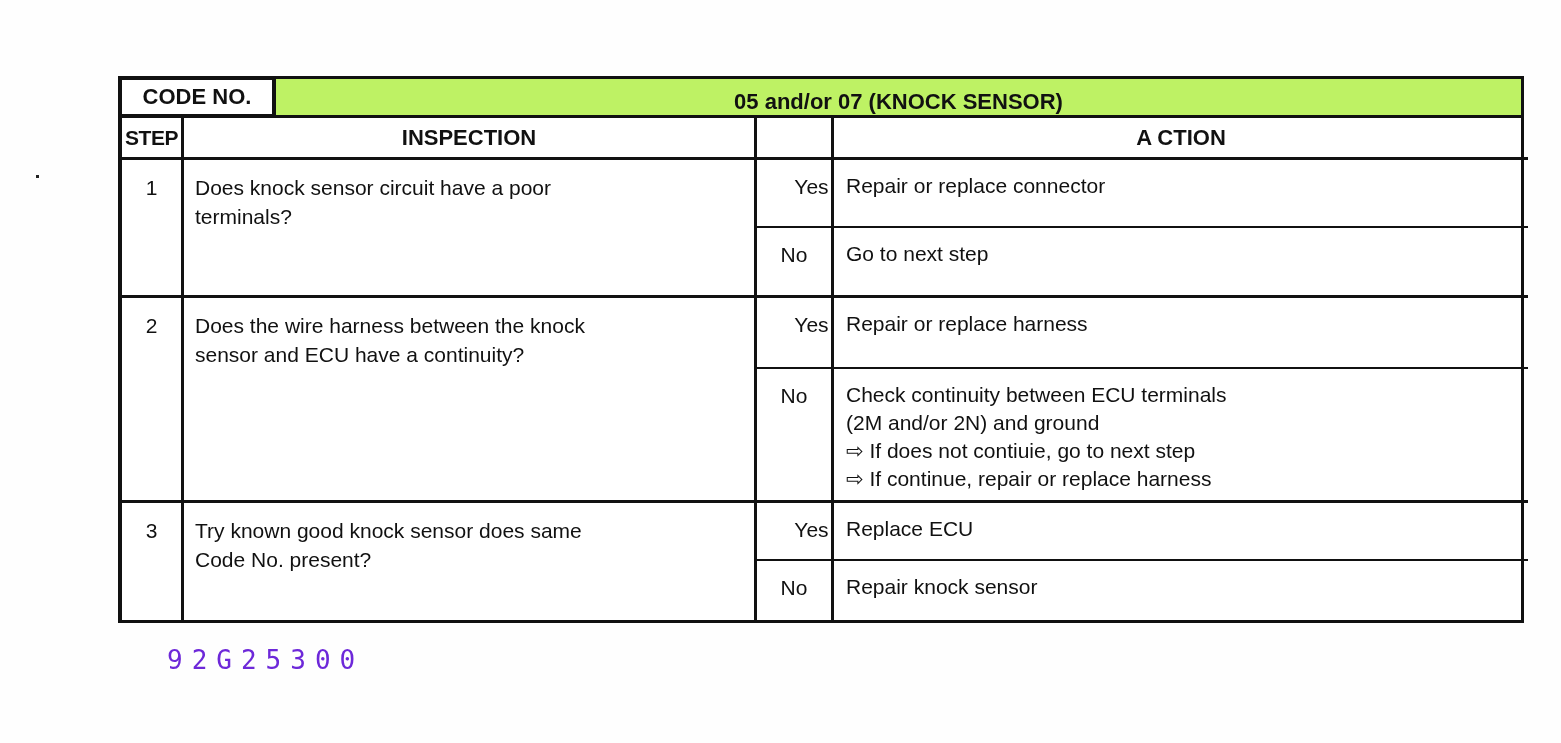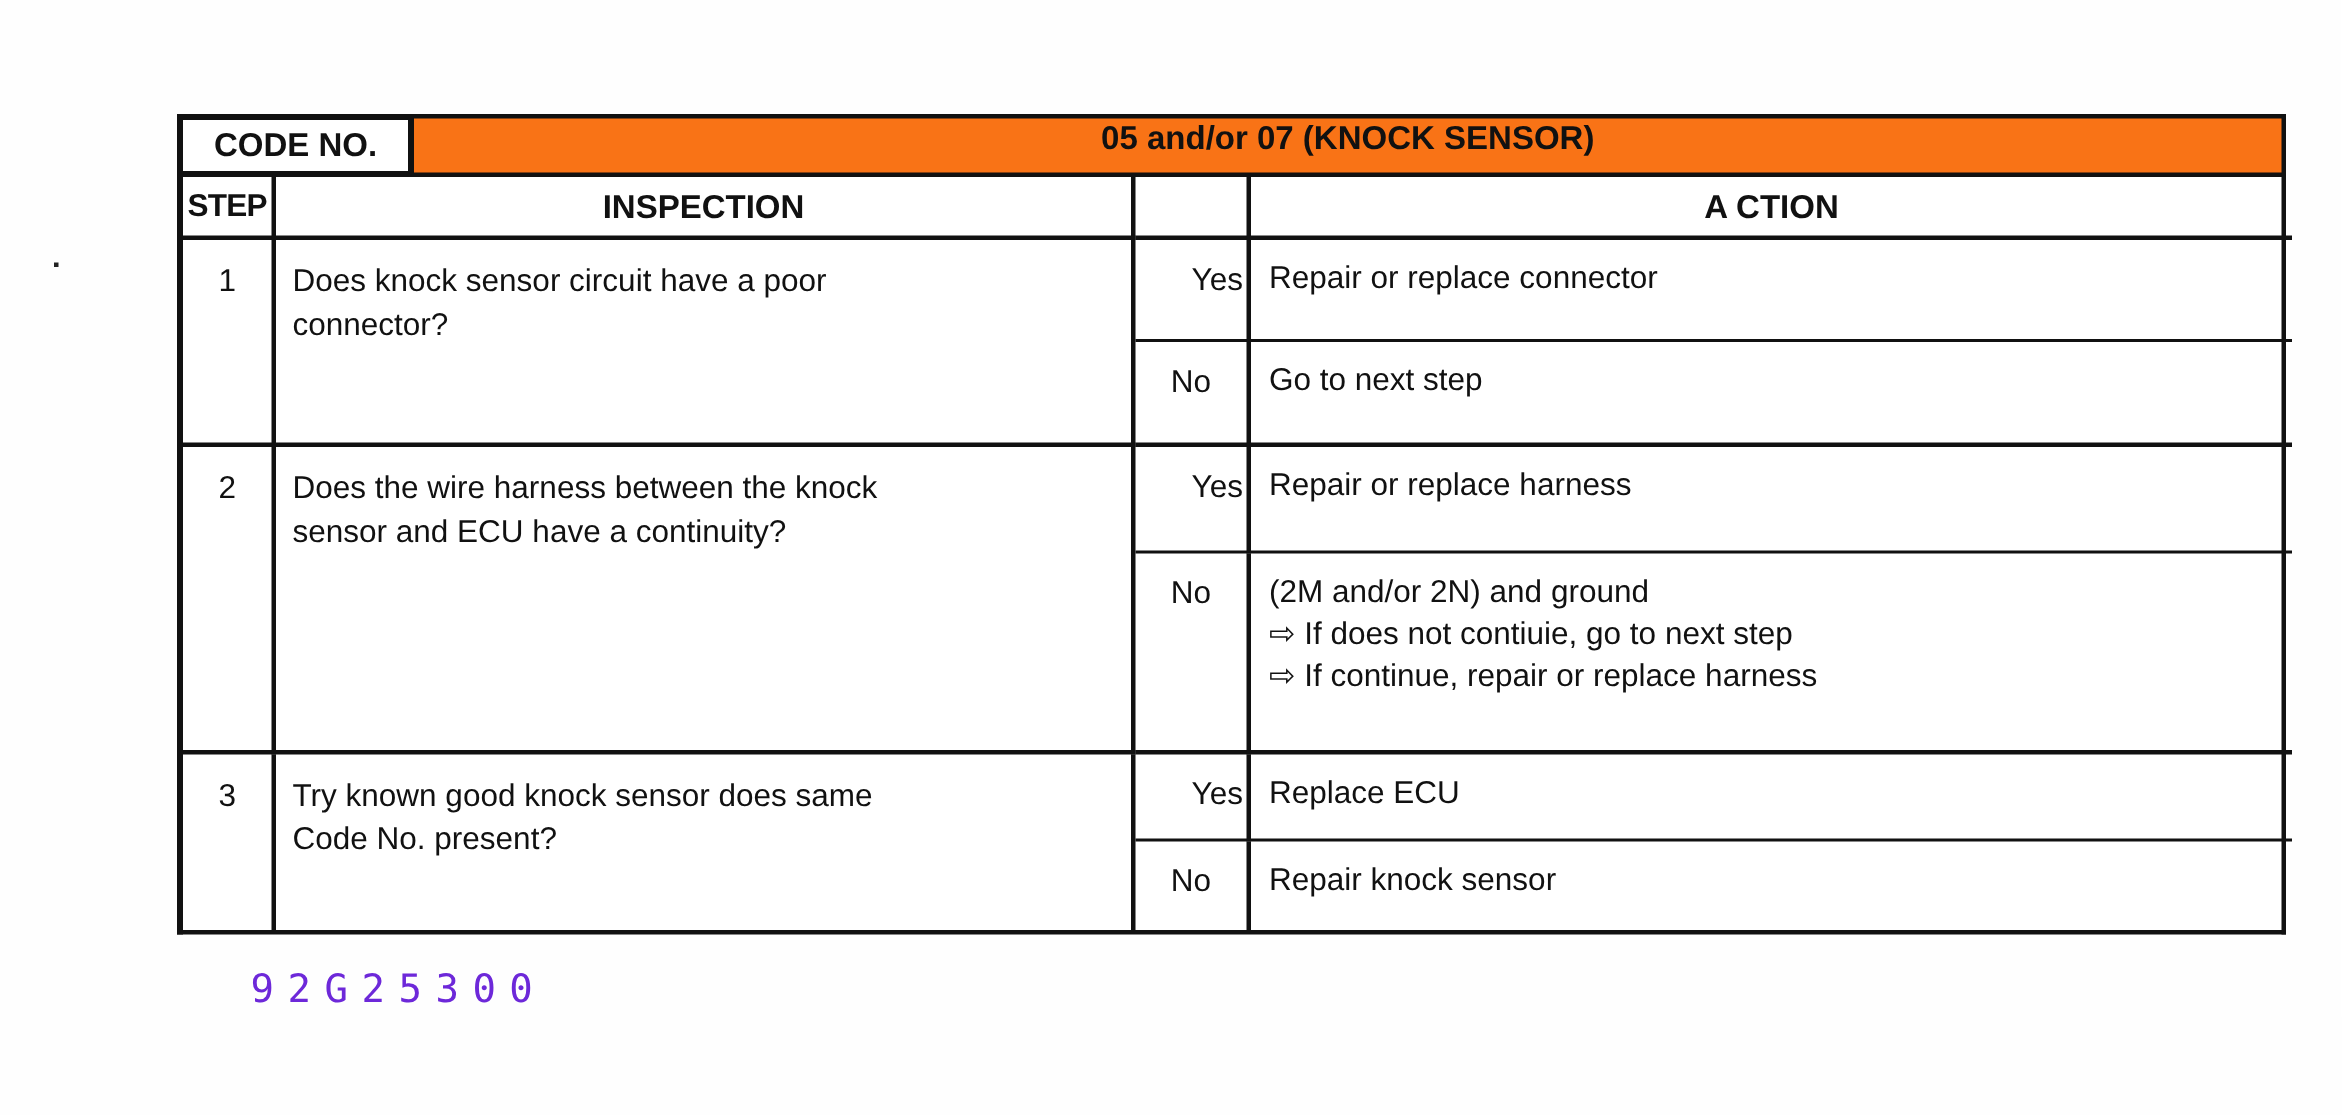--- a/index.html
+++ b/index.html
@@ -22,23 +22,23 @@
   .code-label-box{
     width:158px;box-sizing:border-box;
     border:4px solid #111;
     display:flex;align-items:center;justify-content:center;
     font-weight:bold;font-size:22px;letter-spacing:0px;
     background:#fff;z-index:2;
   }
   .code-value-box{
     flex:1;box-sizing:border-box;
     border:3px solid #111;border-left:none;
-    display:flex;align-items:flex-start;justify-content:center;
+    display:flex;align-items:flex-end;justify-content:center;
     font-weight:bold;font-size:22px;
-    background:#f97316;
+    background:#bef264;
   }
 
   
   .grid{
     display:grid;
     grid-template-columns:62px 573px 77px 694px;
     grid-template-rows:42px 68px 70px 71px 134px 58px 59px;
     border:3px solid #111;border-top:none;border-left-width:4px;
     box-sizing:border-box;
     background:#fff;
@@ -99,21 +99,21 @@
     <div class="grid">
 
       <div class="cell hdr hdr-step br bb-heavy" style="grid-row:1;grid-column:1">STEP</div>
       <div class="cell hdr br bb-heavy" style="grid-row:1;grid-column:2">INSPECTION</div>
       <div class="cell br bb-heavy" style="grid-row:1;grid-column:3"></div>
       <div class="cell hdr bb-heavy" style="grid-row:1;grid-column:4">A CTION</div>
 
       <div class="cell step-cell br bb-heavy" style="grid-row:2/4;grid-column:1">1</div>
       <div class="cell insp-cell br bb-heavy" style="grid-row:2/4;grid-column:2">
         <div>Does knock sensor circuit have a poor</div>
-        <div>connector?</div>
+        <div>terminals?</div>
       </div>
       <div class="cell ans-cell br bb-thin" style="grid-row:2;grid-column:3">Yes</div>
       <div class="cell act-cell bb-thin" style="grid-row:2;grid-column:4">
         <div>Repair or replace connector</div>
       </div>
       <div class="cell ans-cell br bb-heavy" style="grid-row:3;grid-column:3">No</div>
       <div class="cell act-cell bb-heavy" style="grid-row:3;grid-column:4">
         <div>Go to next step</div>
       </div>
 
@@ -121,20 +121,21 @@
       <div class="cell insp-cell br bb-heavy" style="grid-row:4/6;grid-column:2">
         <div>Does the wire harness between the knock</div>
         <div>sensor and ECU have a continuity?</div>
       </div>
       <div class="cell ans-cell br bb-thin" style="grid-row:4;grid-column:3">Yes</div>
       <div class="cell act-cell bb-thin" style="grid-row:4;grid-column:4">
         <div>Repair or replace harness</div>
       </div>
       <div class="cell ans-cell br bb-heavy" style="grid-row:5;grid-column:3">No</div>
       <div class="cell act-cell bb-heavy" style="grid-row:5;grid-column:4">
+        <div>Check continuity between ECU terminals</div>
         <div>(2M and/or 2N) and ground</div>
         <div>⇨ If does not contiuie, go to next step</div>
         <div>⇨ If continue, repair or replace harness</div>
       </div>
 
       <div class="cell step-cell br" style="grid-row:6/8;grid-column:1">3</div>
       <div class="cell insp-cell br" style="grid-row:6/8;grid-column:2">
         <div>Try known good knock sensor does same</div>
         <div>Code No. present?</div>
       </div>

